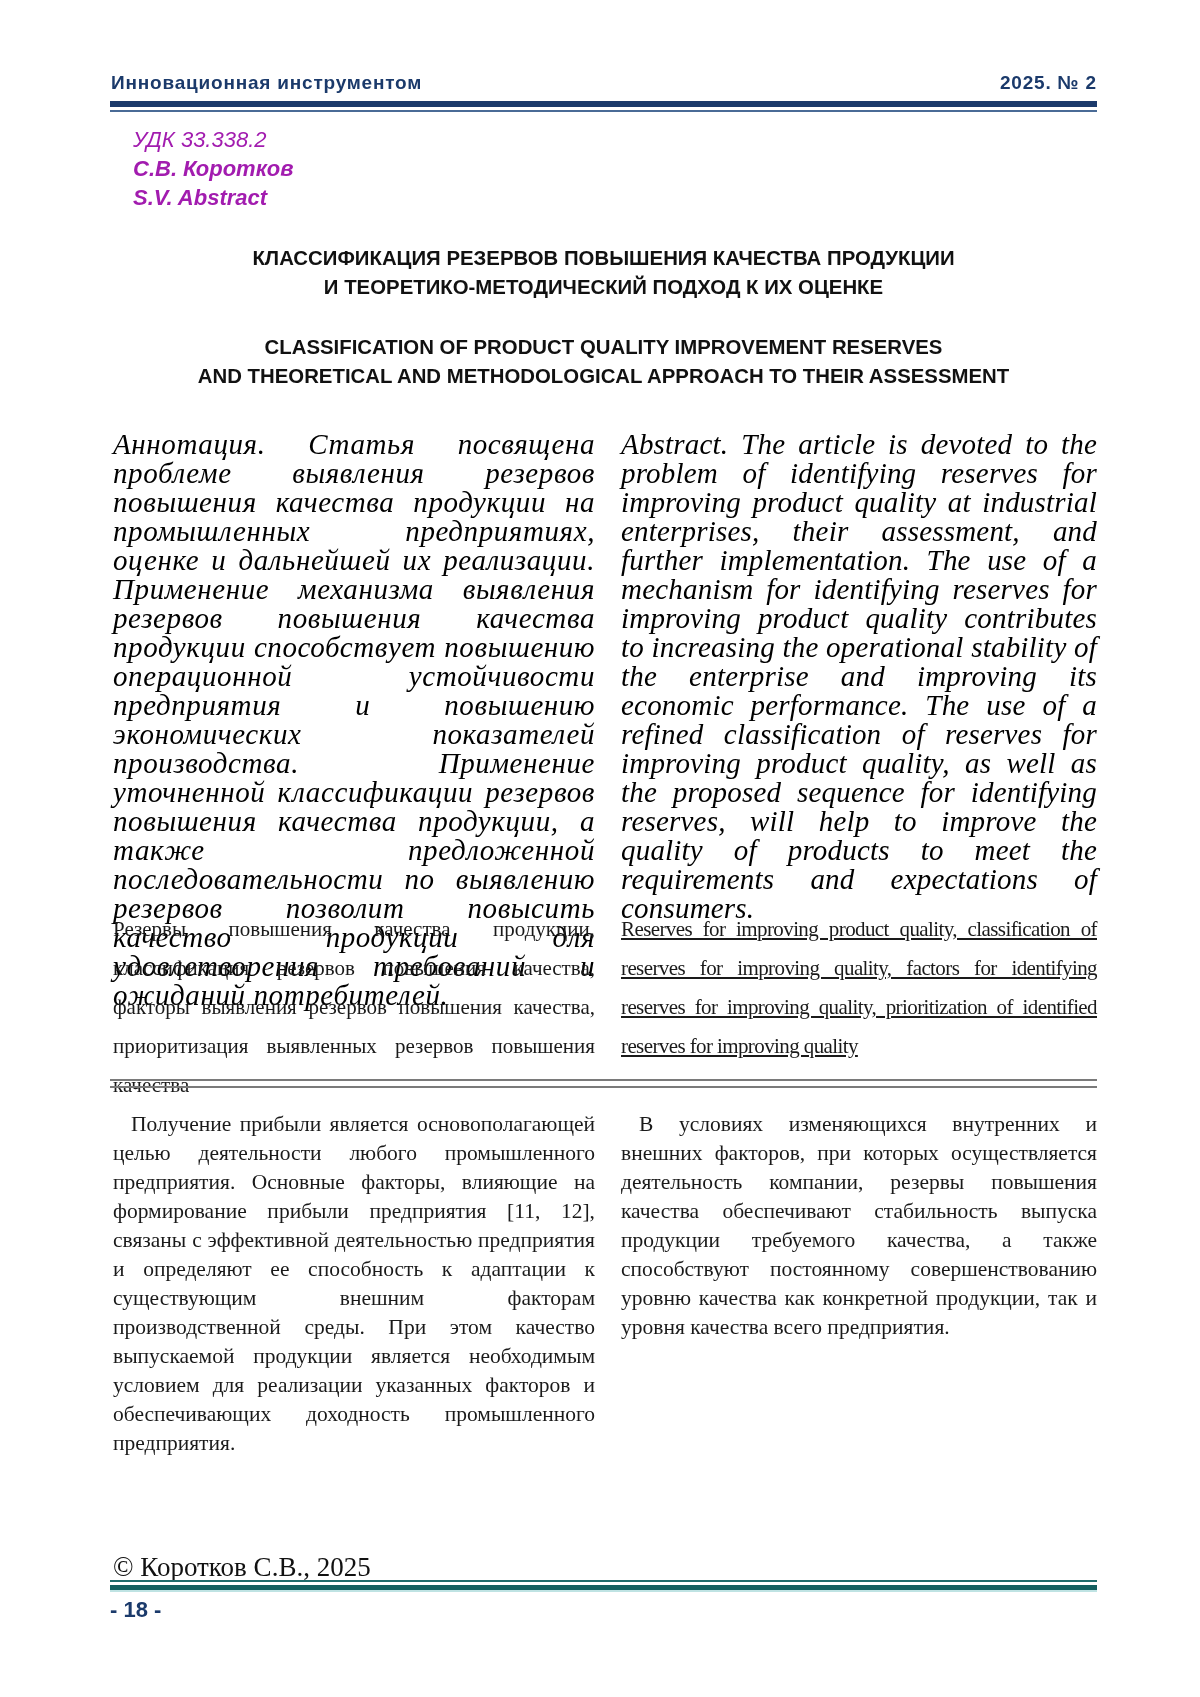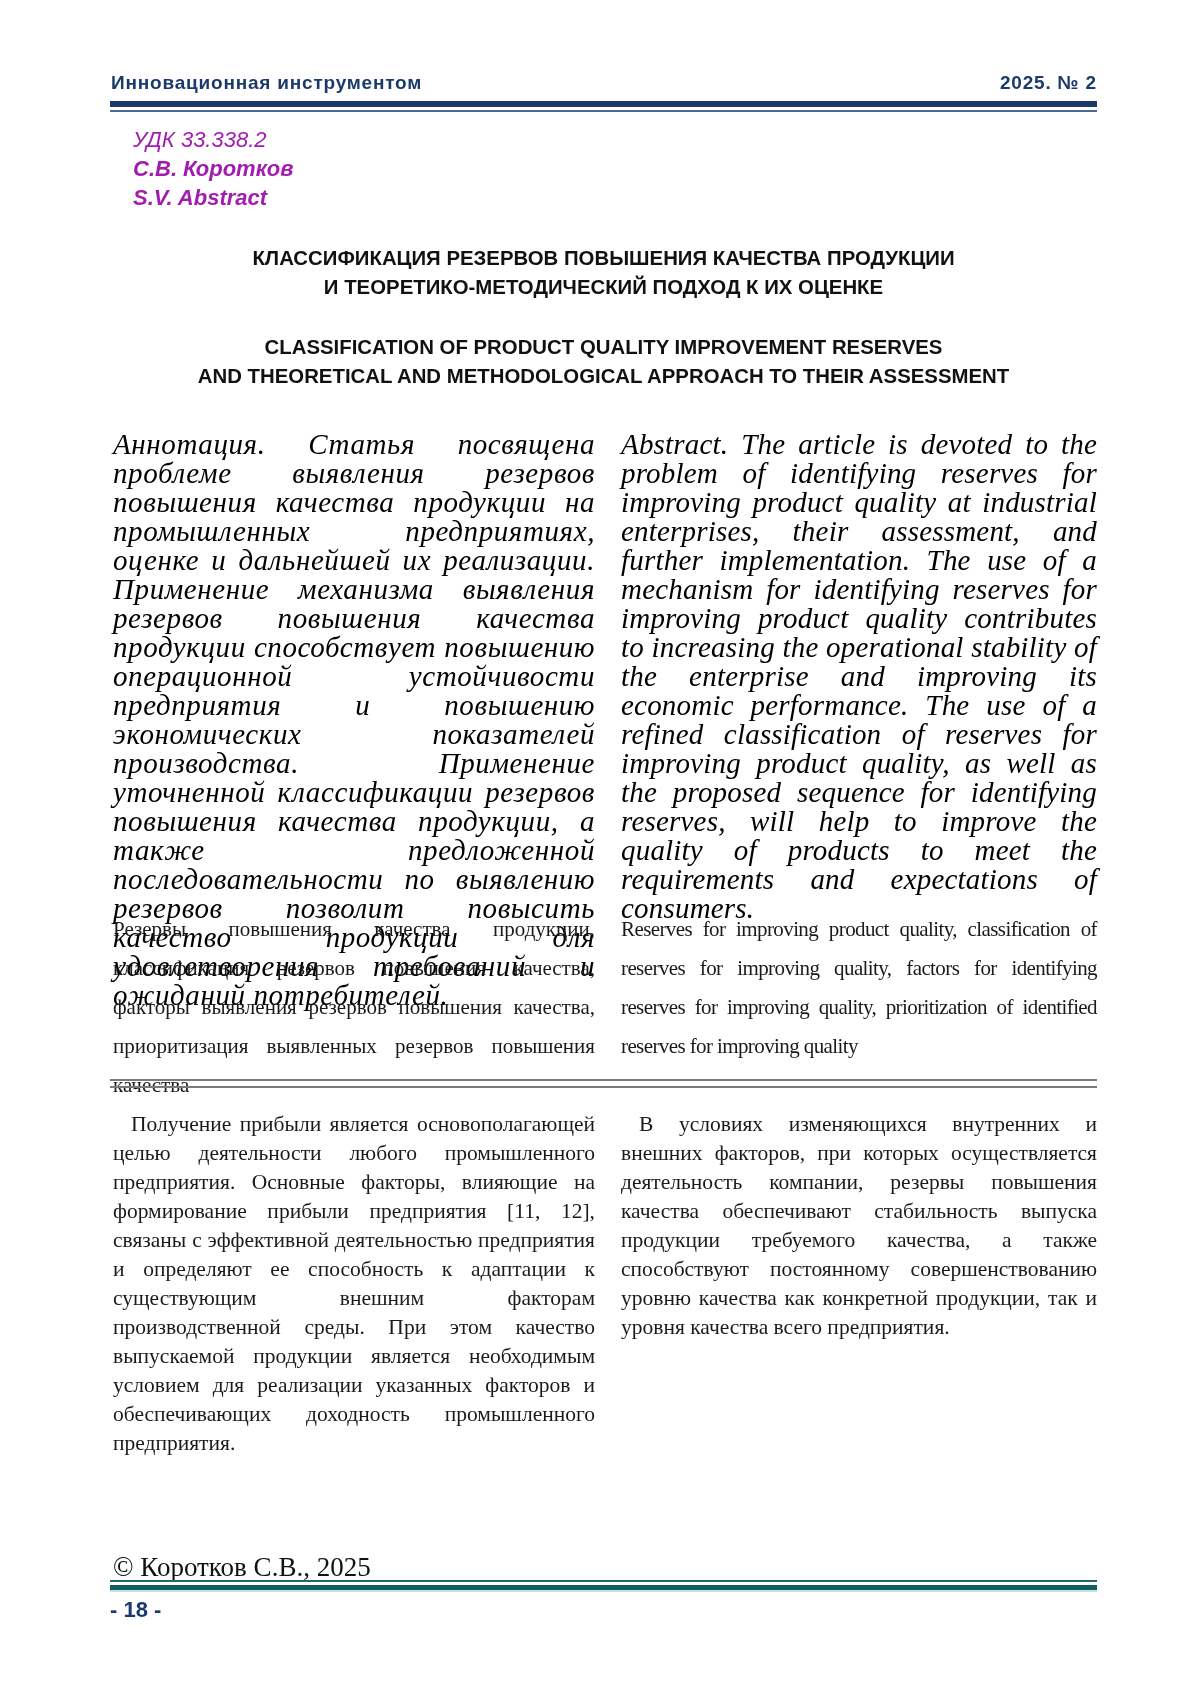--- a/index.html
+++ b/index.html
@@ -11,21 +11,21 @@
   .rule-thick { left: 110px; width: 987px; height: 6px; background: #1b3a6b; }
   .rule-thin { left: 110px; width: 987px; height: 2px; background: #4a6b96; }
   .meta { left: 133px; font-family: "Liberation Sans", sans-serif; font-style: italic; font-size: 22px; color: #a21caf; }
   .meta.bold { font-weight: bold; }
   .title { left: 110px; width: 987px; text-align: center; font-family: "Liberation Sans", sans-serif; font-weight: bold; font-size: 21px; line-height: 29px; color: #111; transform: scaleX(0.97); }
   .col-left { left: 113px; width: 482px; }
   .col-right { left: 621px; width: 476px; }
   .abstract { font-family: "Liberation Serif", serif; font-style: italic; font-size: 29px; line-height: 29px; text-align: justify; color: #000000; letter-spacing: 0.6px; }
   .abstract-en { letter-spacing: 0.2px; }
   .keywords { font-family: "Liberation Serif", serif; font-size: 21px; line-height: 39px; text-align: justify; color: #1a1a1a; }
-  .keywords-en { letter-spacing: -0.6px; }
+  .keywords-en { letter-spacing: -0.6px; text-decoration: underline; }
   .sep { left: 110px; width: 987px; height: 2px; background: #7a7a7a; }
   .body-text { font-family: "Liberation Serif", serif; font-size: 21.5px; line-height: 29px; text-align: justify; color: #1a1a1a; }
   .body-text p { margin: 0; text-indent: 18px; }
   .section-heading { font-family: "Liberation Serif", serif; font-weight: bold; font-size: 21px; line-height: 29px; padding-left: 18px; color: #111; }
   .copyright { left: 113px; top: 1552px; font-family: "Liberation Serif", serif; font-size: 27px; color: #111; }
   .foot-thin { left: 110px; width: 987px; height: 2px; background: #1f6b6b; }
   .foot-thick { left: 110px; width: 987px; height: 5px; background: #135f5f; }
   .foot-light { left: 110px; width: 987px; height: 2px; background: #bfe3e3; }
   .page-num { left: 110px; width: 987px; top: 1597px; font-family: "Liberation Sans", sans-serif; font-weight: bold; font-size: 22px; color: #1b3a6b; }
 </style>

